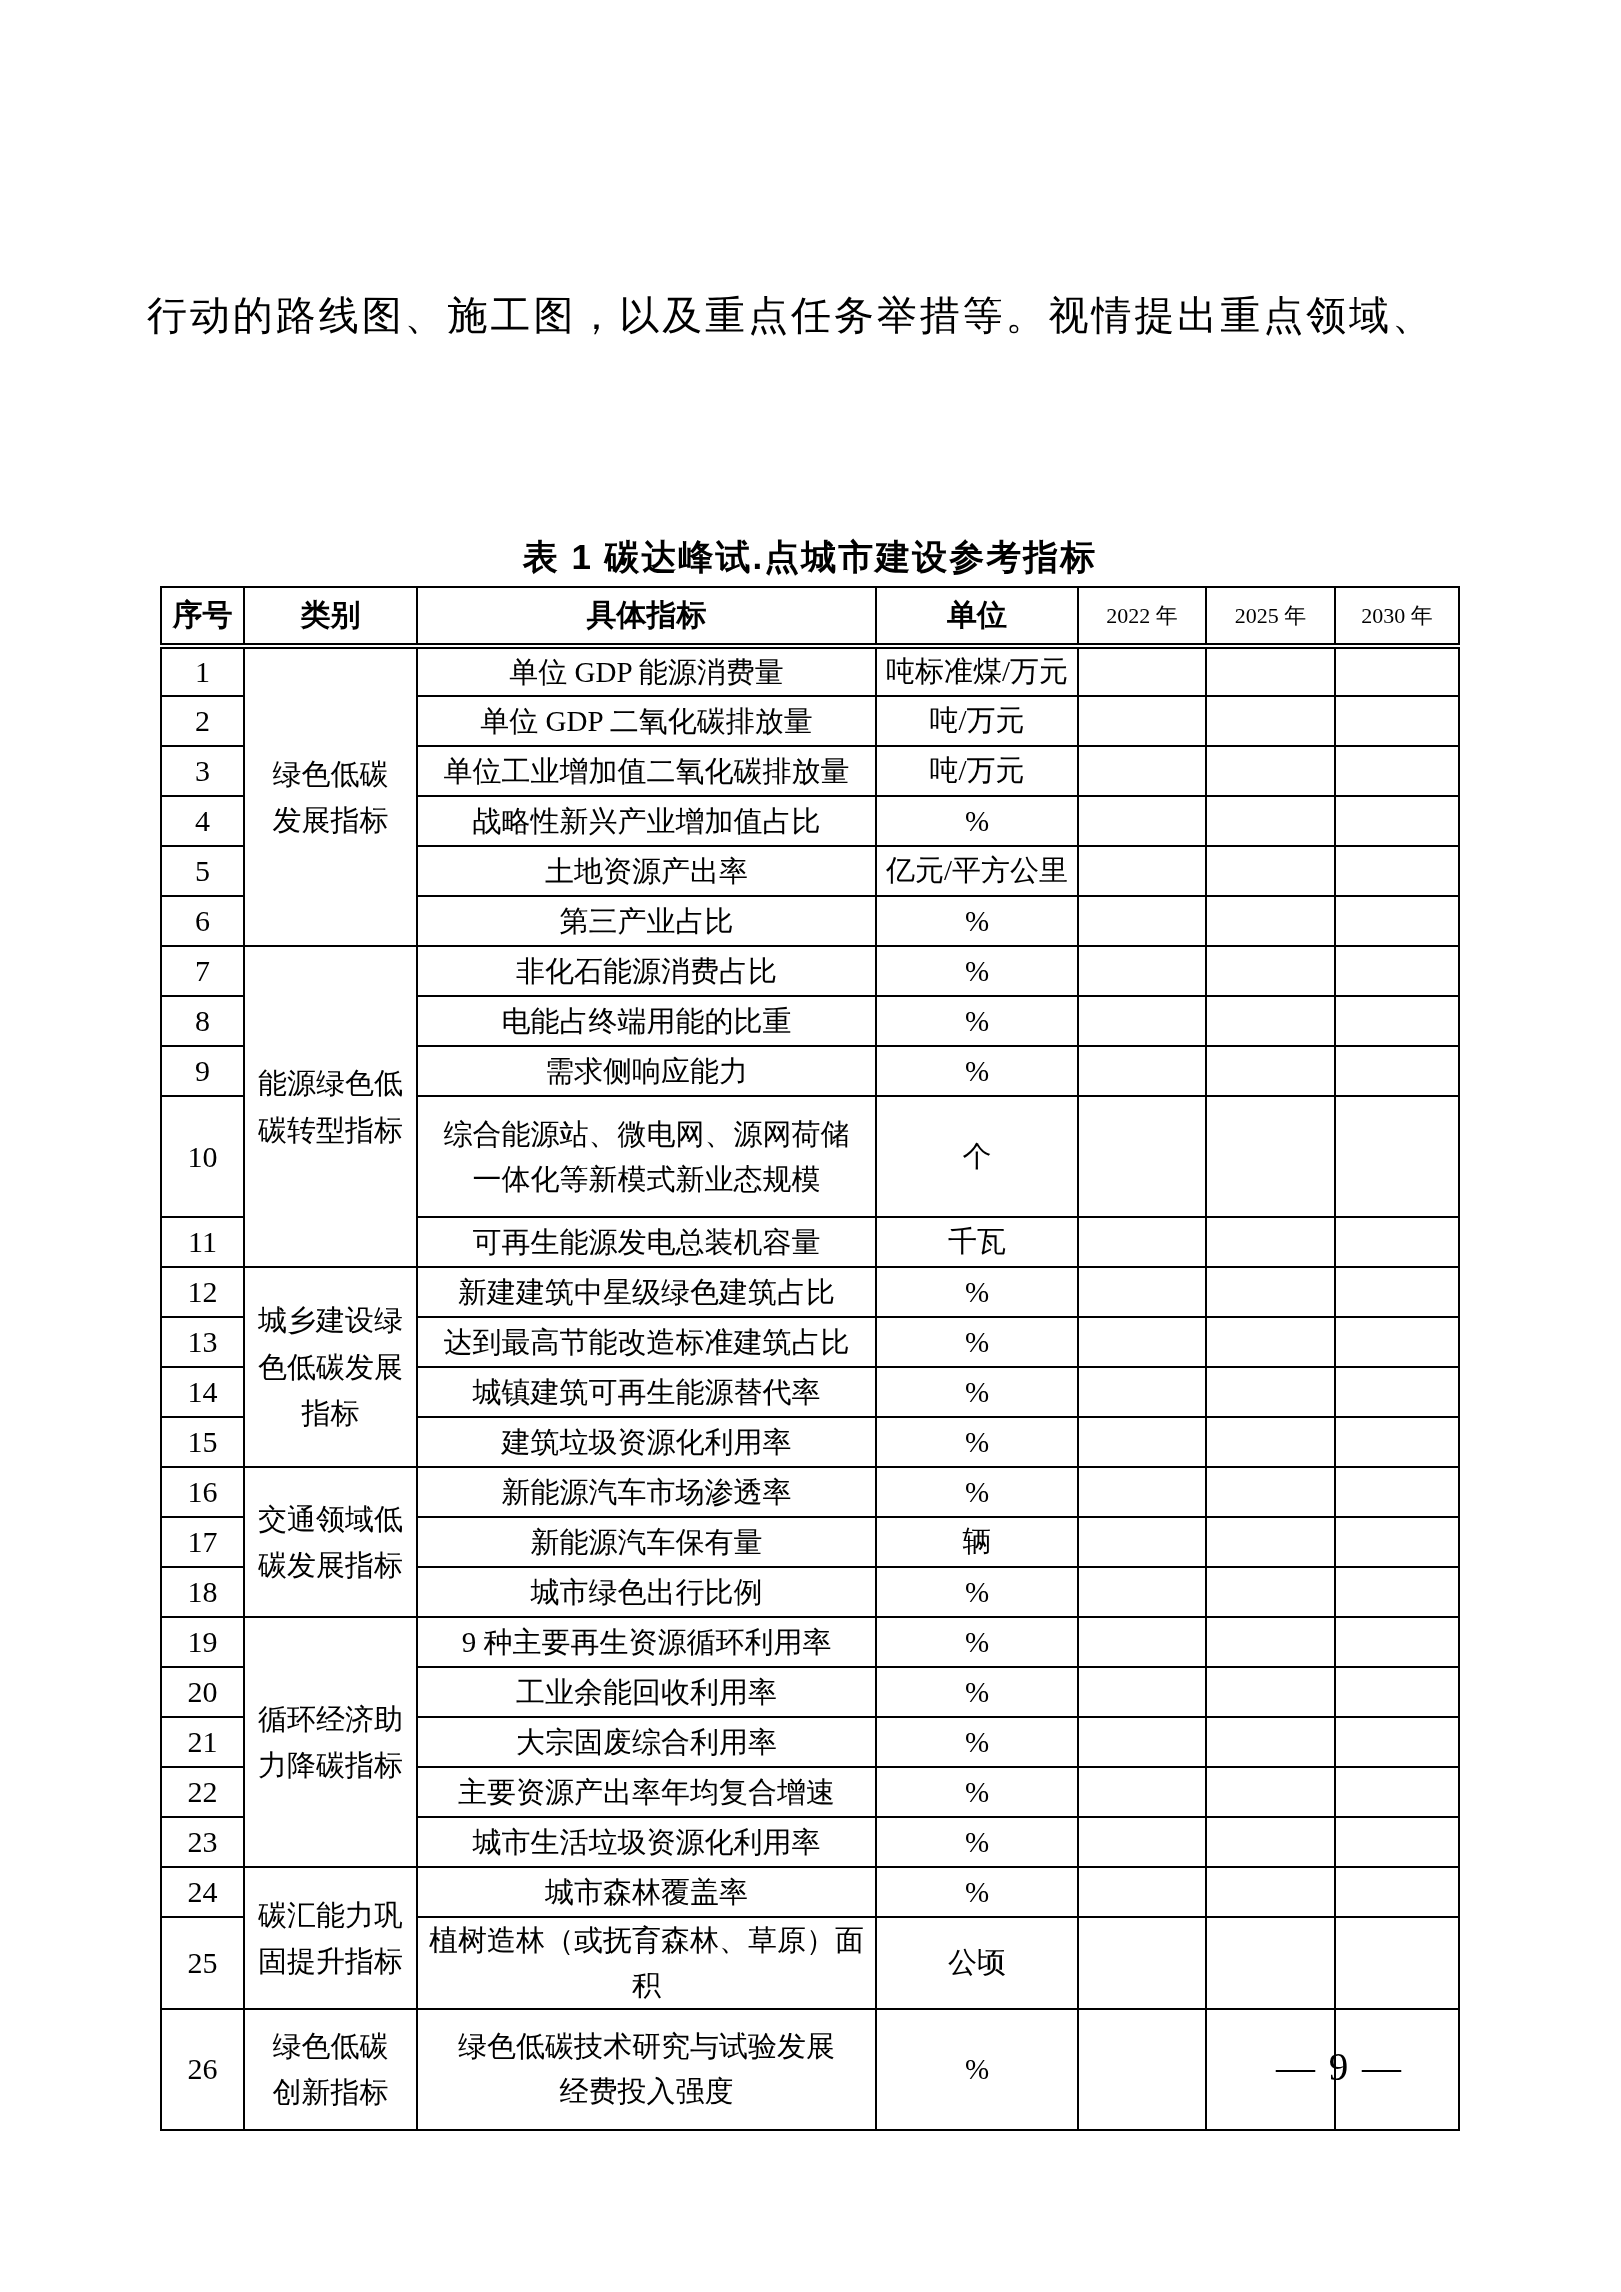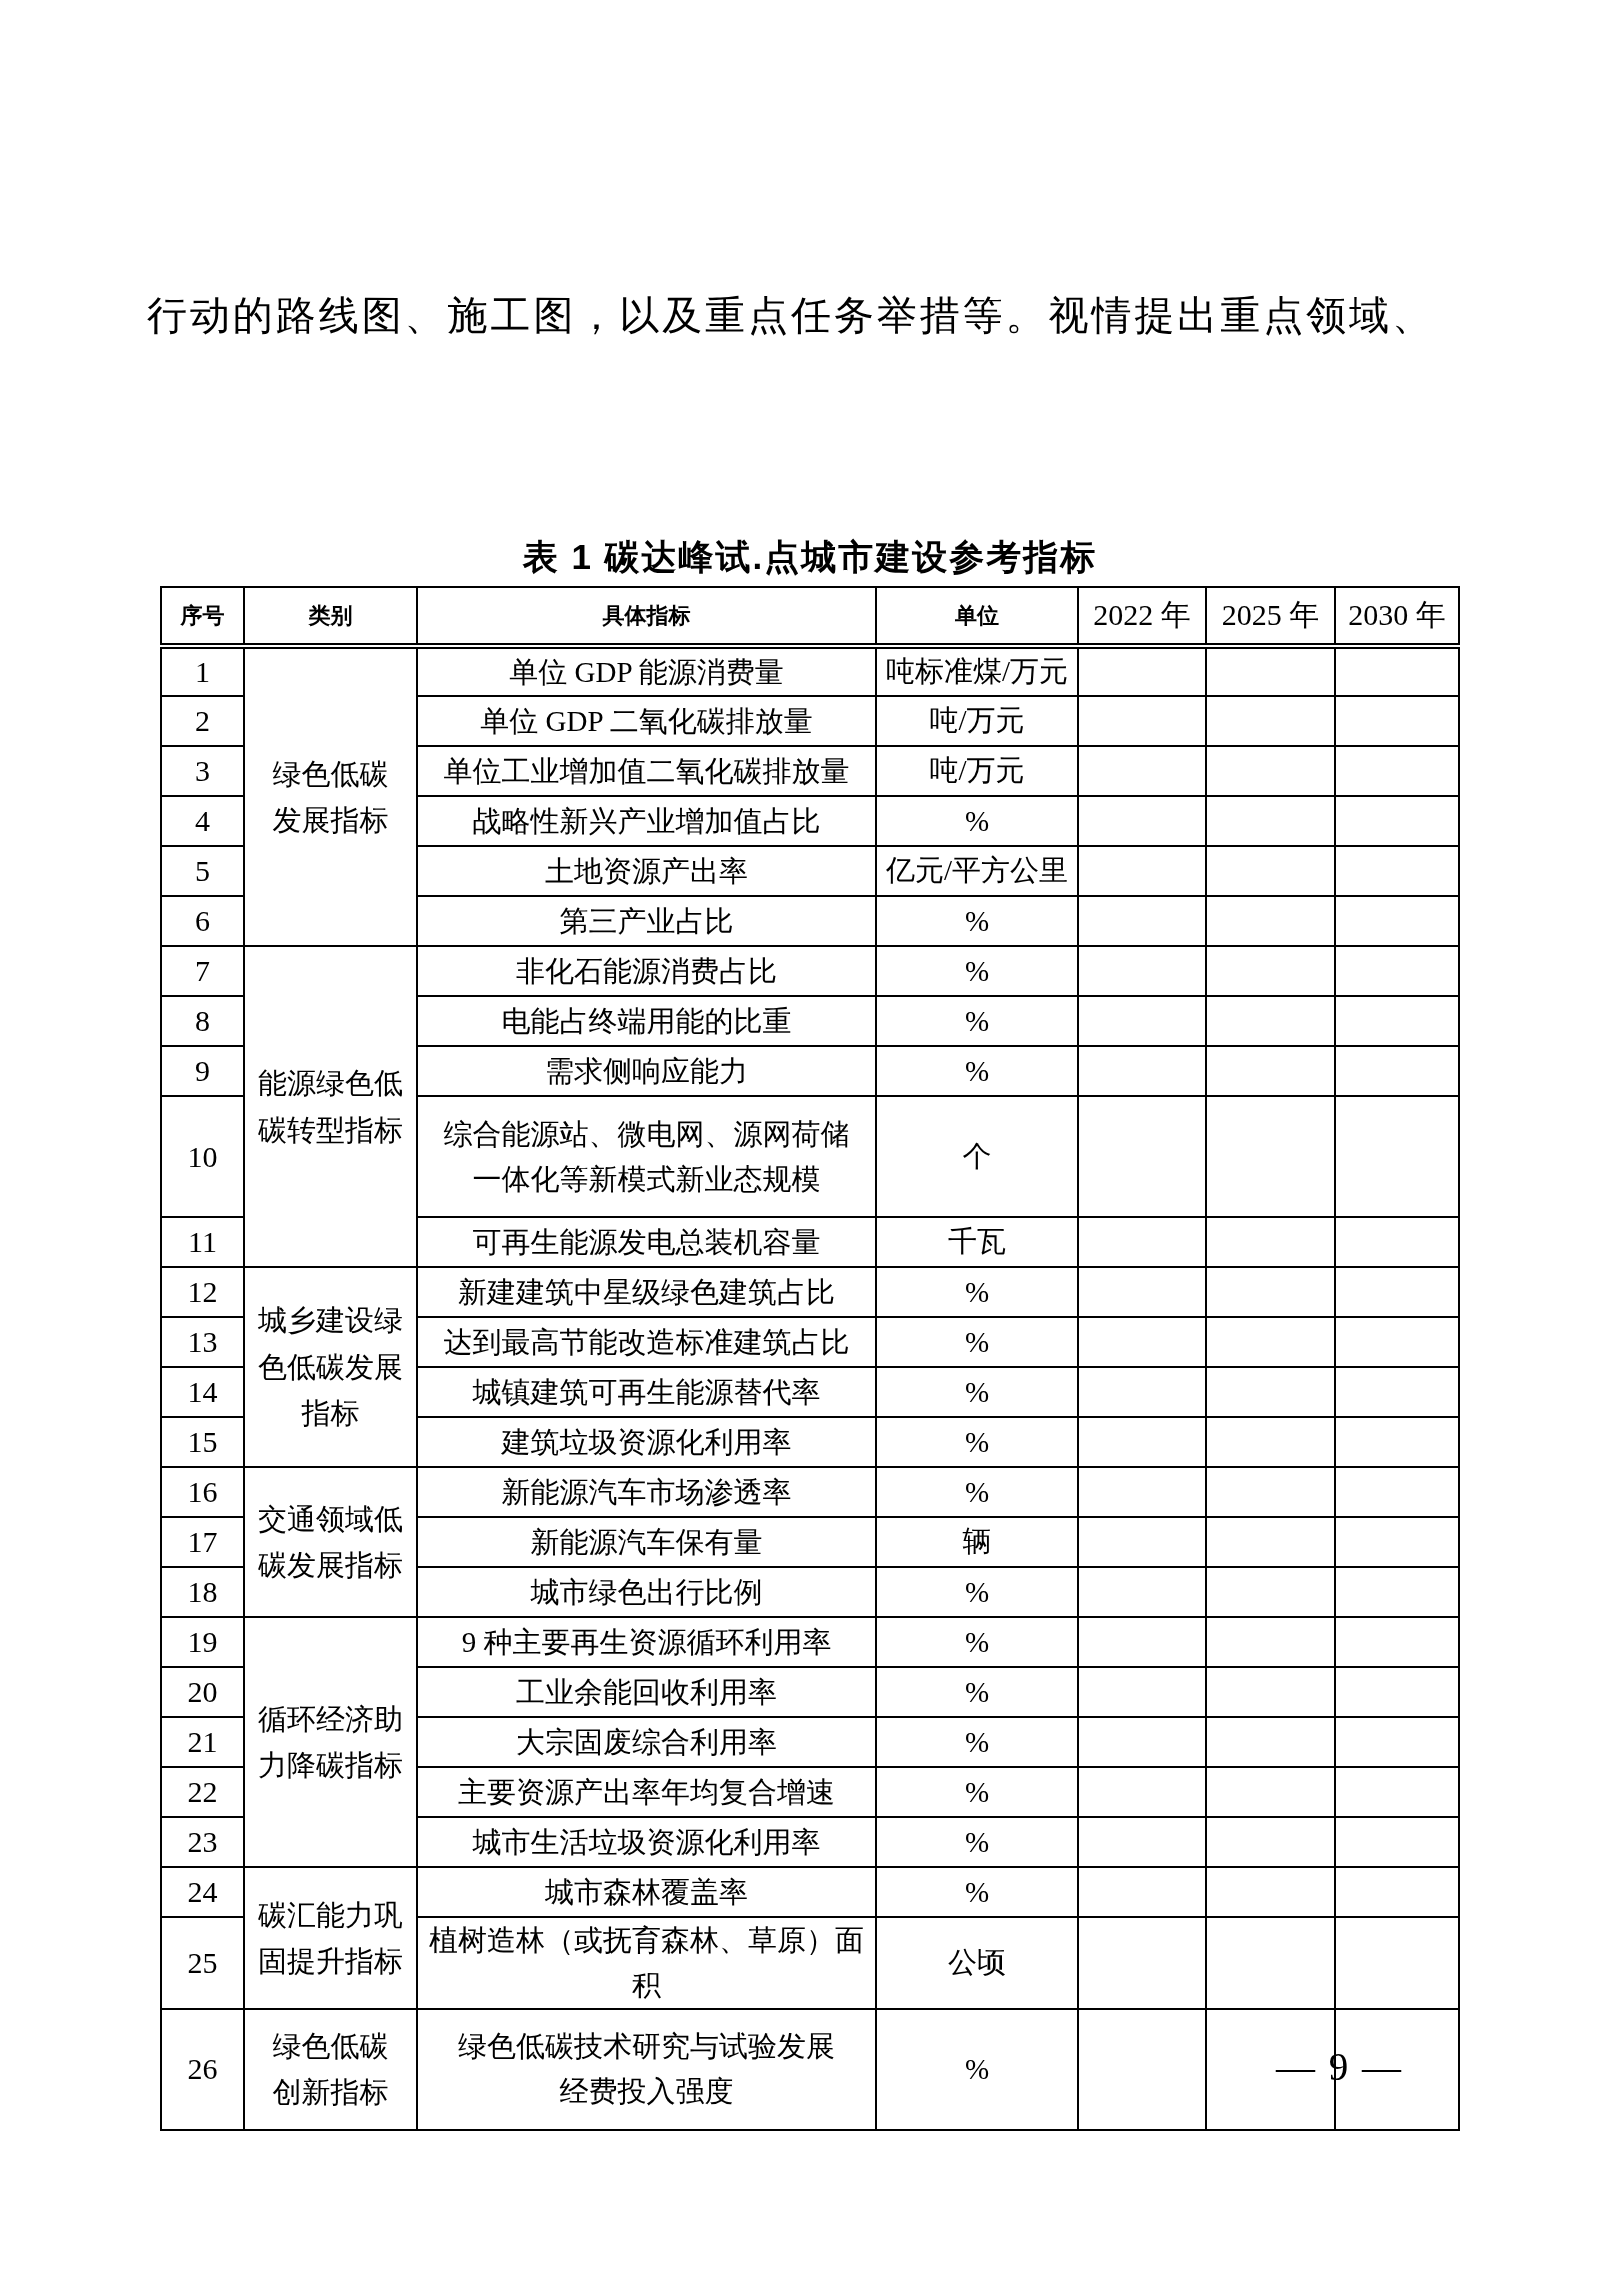--- a/index.html
+++ b/index.html
@@ -61,27 +61,27 @@
     border: 2px solid #000;
     text-align: center;
     vertical-align: middle;
     overflow: hidden;
     padding: 0 2px;
   }
   .ref-table thead tr { height: 59px; }
   .ref-table thead th {
     font-family: "Liberation Sans", "DejaVu Sans", sans-serif;
     font-weight: bold;
-    font-size: 22px;
+    font-size: 30px;
     border-bottom: 6.9px double #000;
   }
   .ref-table thead th.year-th {
     font-family: "Liberation Serif", "DejaVu Serif", serif;
     font-weight: normal;
-    font-size: 30px;
+    font-size: 22px;
   }
   .ref-table tbody tr { height: 50px; }
   .ref-table tbody tr.tall { height: 121px; }
   .ref-table tbody tr.group-start td { border-top: 2.9px solid #000; }
   .ref-table td.ind { white-space: pre-line; line-height: 1.55; }
   .ref-table td.cat { line-height: 1.6; }
   .ref-table td.no-cell { font-size: 30px; }
 
   
   .page-number {

